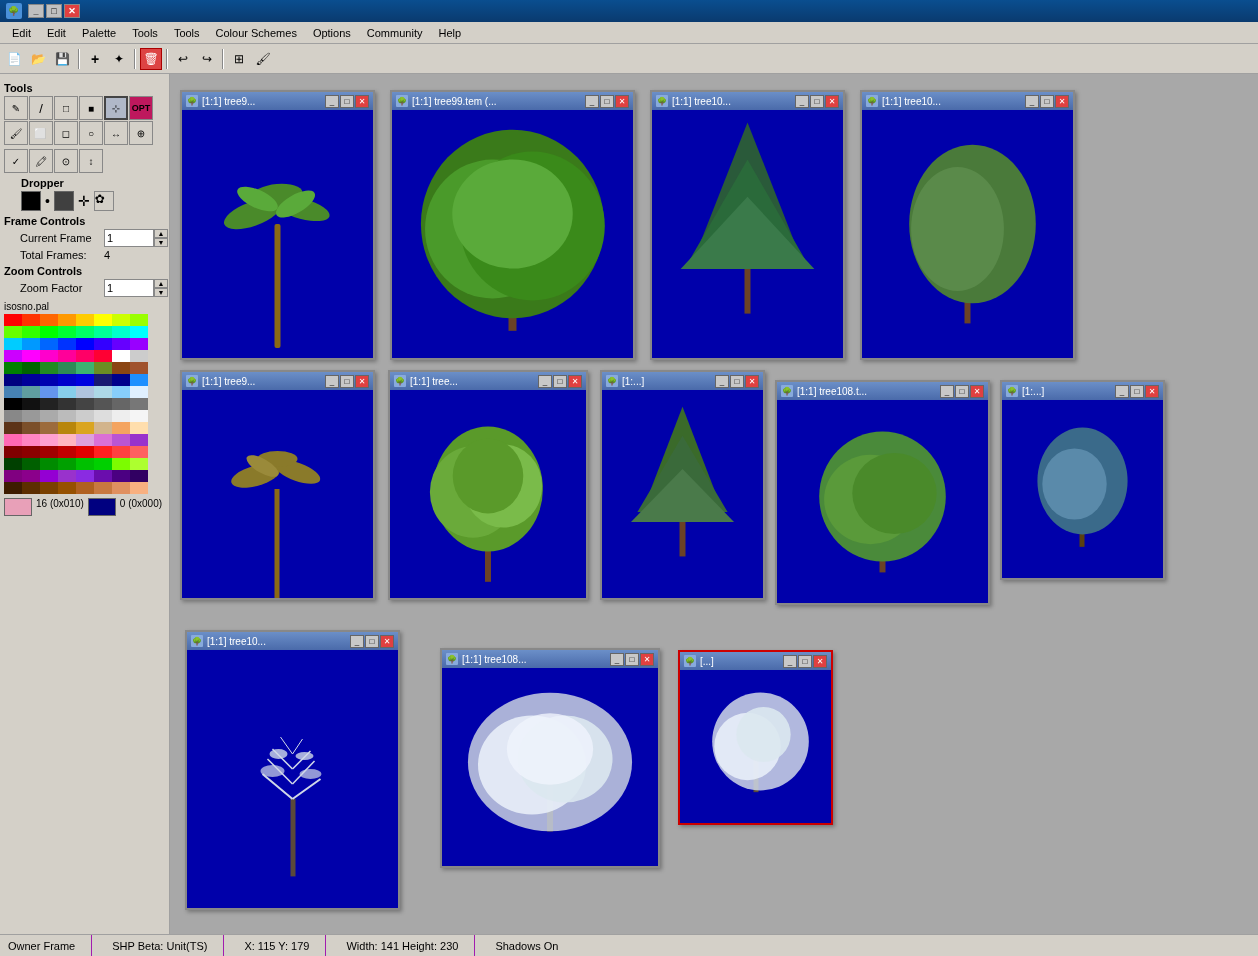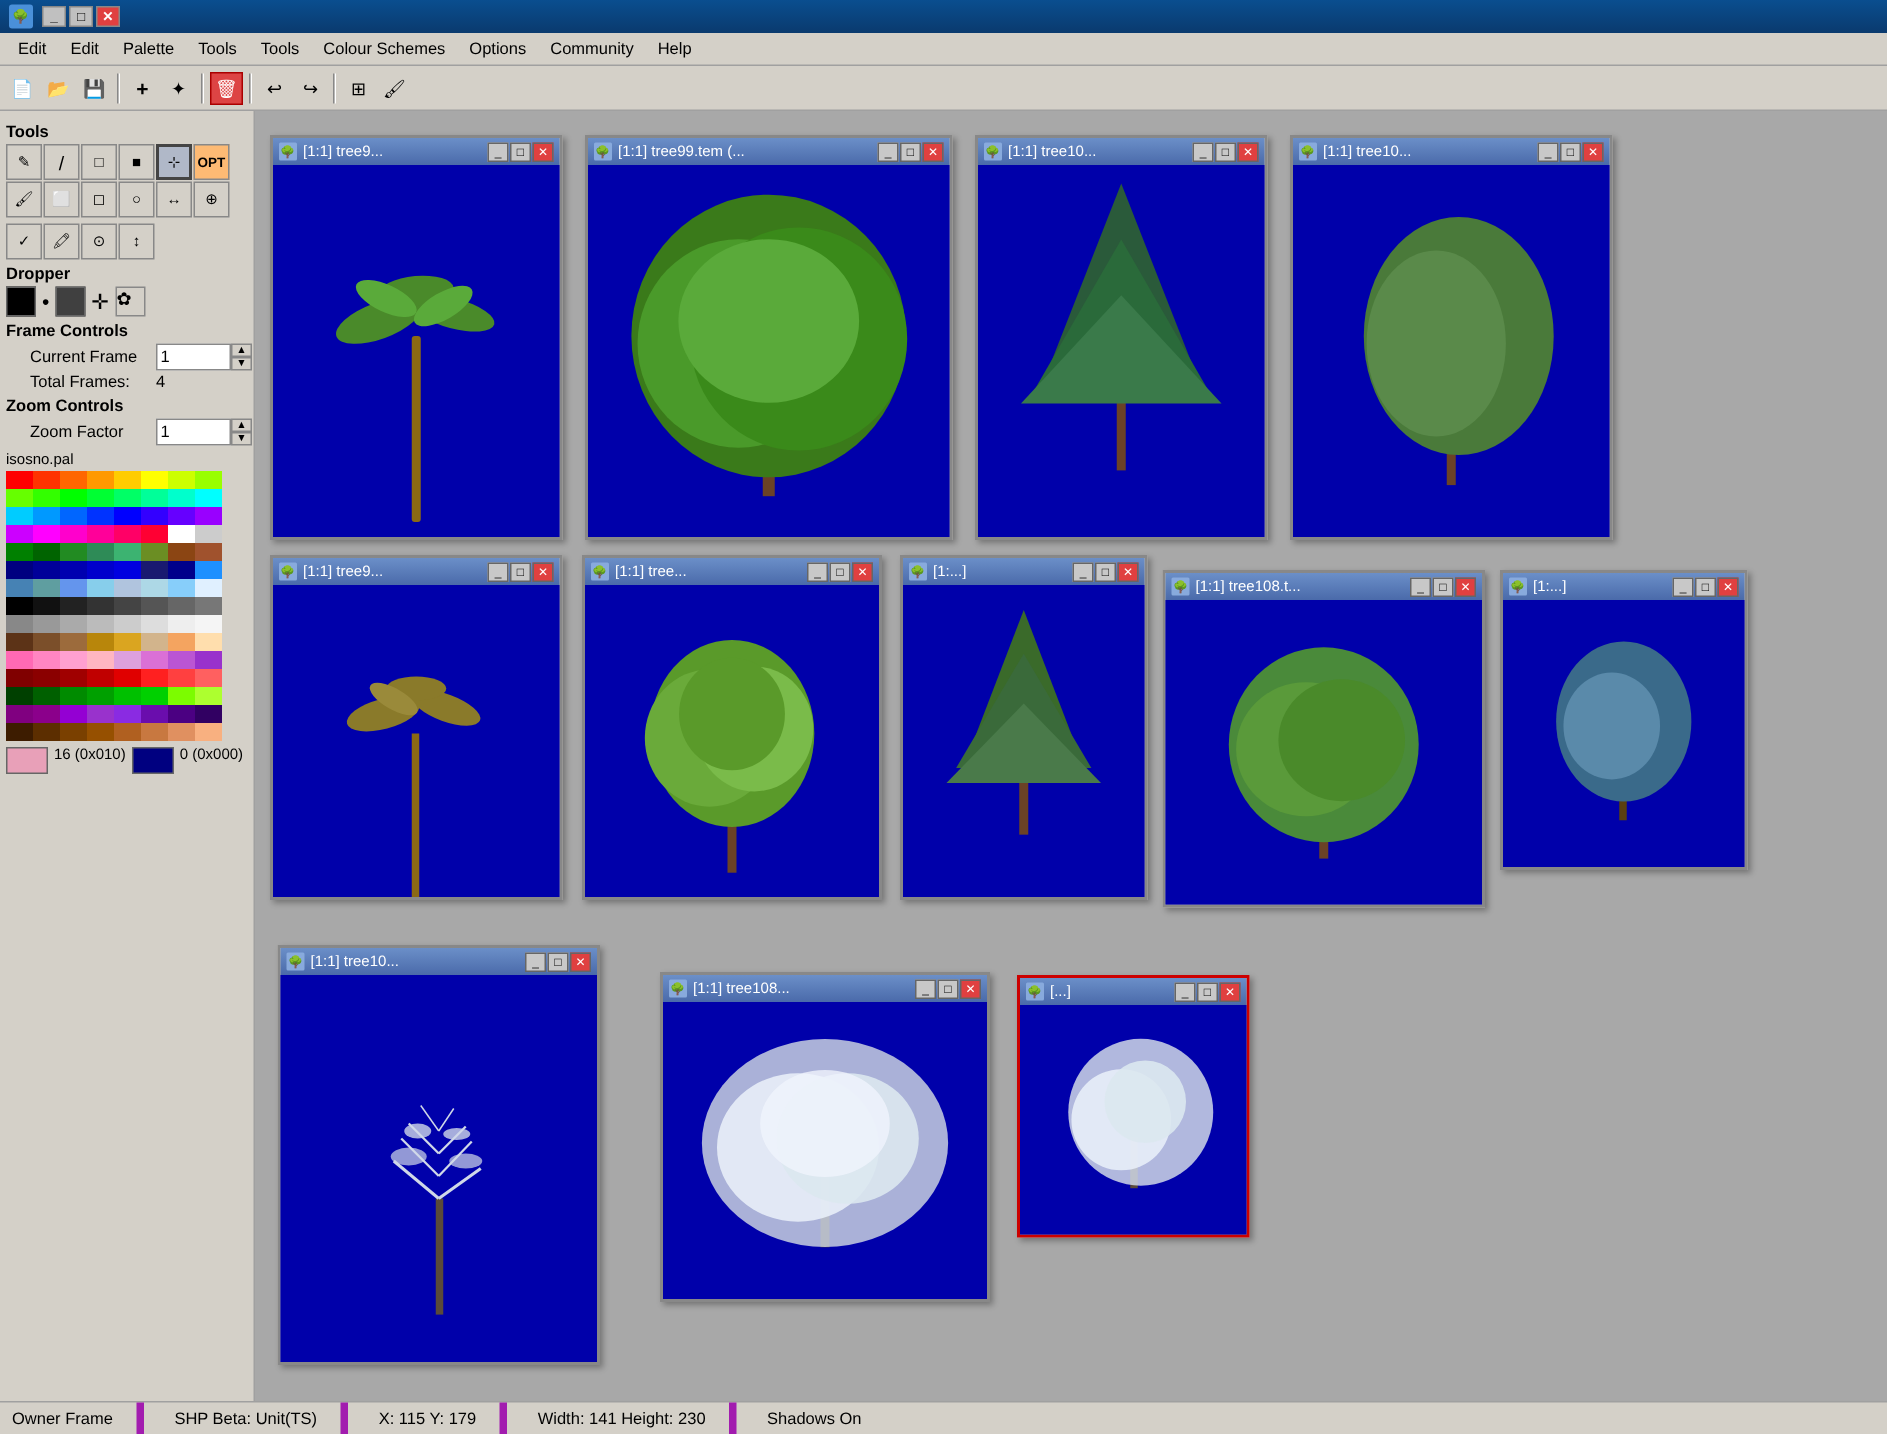--- a/index.html
+++ b/index.html
@@ -110,21 +110,21 @@
     }
     .tool-btn {
       width: 24px; height: 24px;
       background: #d4d0c8;
       border: 1px solid #888;
       display: flex; align-items: center; justify-content: center;
       cursor: pointer; font-size: 10px;
     }
     .tool-btn.active { background: #b0b8c8; border: 2px solid #444; }
 
-    .dropper-section { margin: 4px 0; }
+    .dropper-section { margin: 4px 17px; }
     .dropper-colors { display: flex; align-items: center; gap: 4px; margin-top: 2px; }
     .color-swatch {
       width: 20px; height: 20px;
       border: 1px solid #666;
       cursor: pointer;
     }
 
     .frame-controls { margin: 4px 0; }
     .control-row {
       display: flex; align-items: center;
@@ -222,21 +222,21 @@
       background: #d4d0c8;
       border-top: 1px solid #a0a0a0;
       display: flex;
       align-items: center;
       padding: 0 8px;
       font-size: 11px;
       gap: 20px;
     }
     .status-section {
       display: flex; align-items: center;
-      border-right: 5px solid #a21caf;
+      border-right: 1px solid #a21caf;
       padding-right: 16px;
       height: 100%;
     }
     .status-section:last-child { border-right: none; }
   </style>
 </head>
 <body>
 
 <div id="title-bar">
   <div class="title-icon">🌳</div>
@@ -279,21 +279,21 @@
 <div id="main">
 
   <div id="left-panel">
     <div class="panel-section-title">Tools</div>
     <div class="tools-grid">
       <div class="tool-btn">✎</div>
       <div class="tool-btn" style="font-size:13px;">/</div>
       <div class="tool-btn">□</div>
       <div class="tool-btn">■</div>
       <div class="tool-btn active">⊹</div>
-      <div class="tool-btn" style="background:#fdba74;font-weight:bold;font-size:9px;">OPT</div>
+      <div class="tool-btn" style="background:#be185d;font-weight:bold;font-size:9px;">OPT</div>
       <div class="tool-btn">🖌</div>
       <div class="tool-btn">⬜</div>
       <div class="tool-btn">◻</div>
       <div class="tool-btn">○</div>
       <div class="tool-btn">↔</div>
       <div class="tool-btn">⊕</div>
     </div>
     <div style="display:grid;grid-template-columns:repeat(6,24px);gap:1px;margin-bottom:4px;">
       <div class="tool-btn">✓</div>
       <div class="tool-btn">🖍</div>

